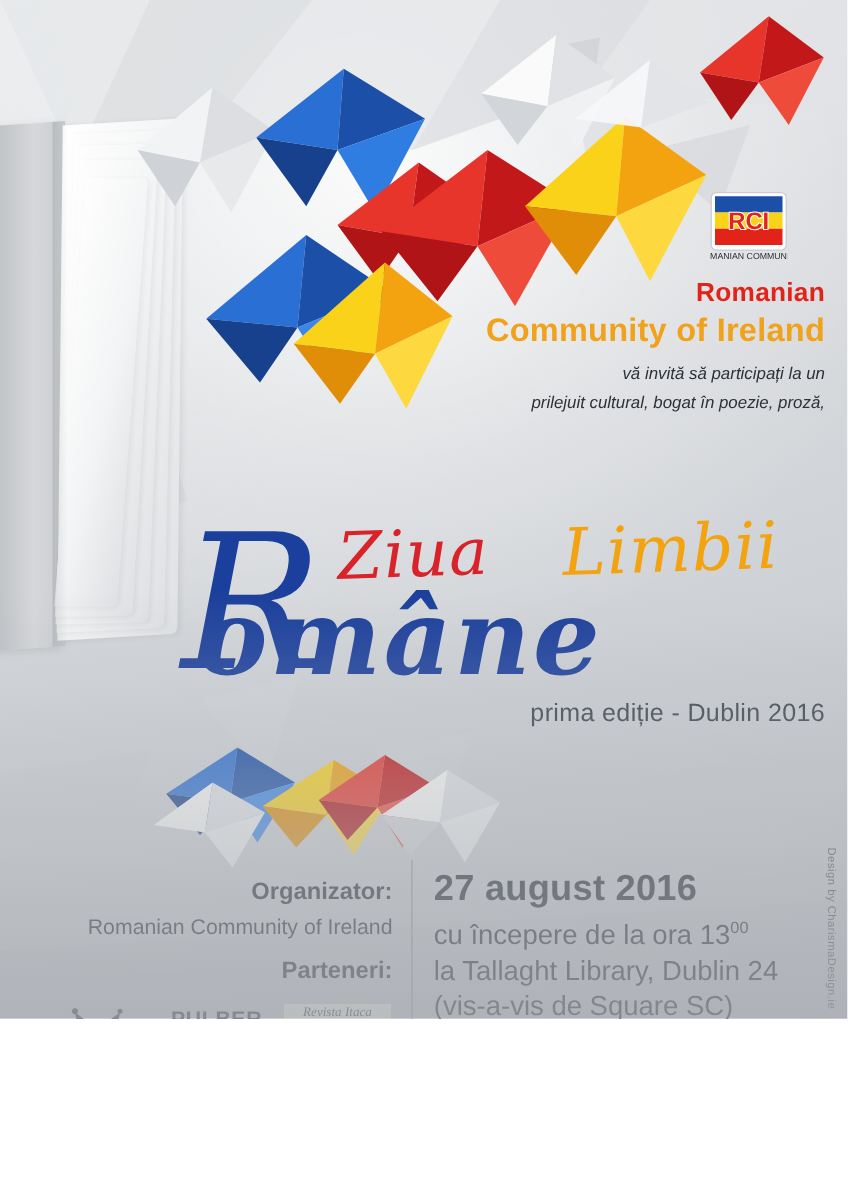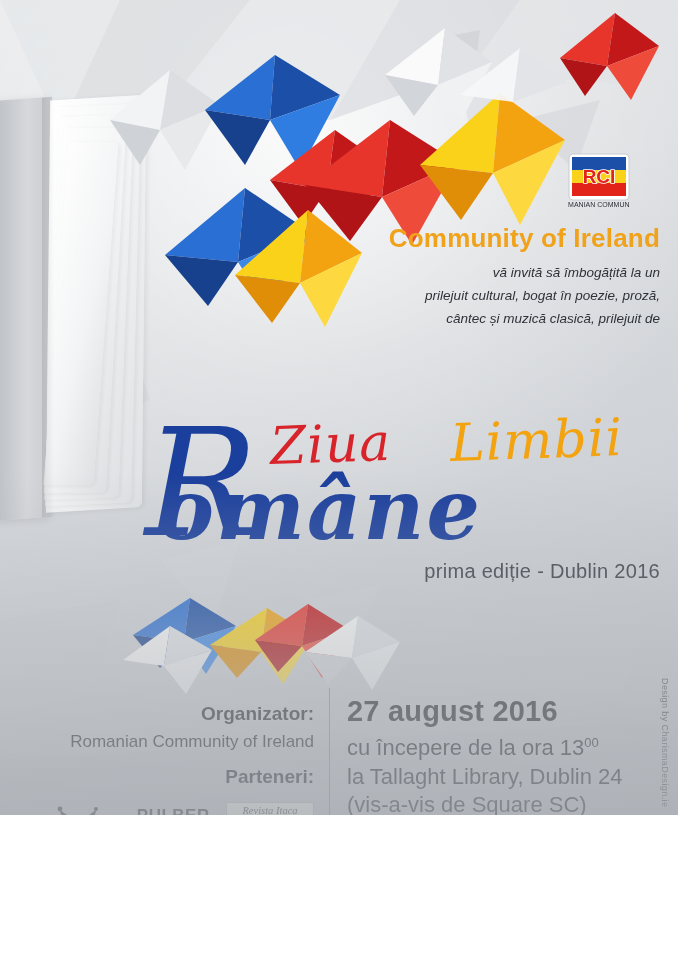--- a/index.html
+++ b/index.html
@@ -489,25 +489,25 @@
   <svg class="rci-logo" viewBox="0 0 62 58">
     <rect x="1" y="1" width="60" height="46" rx="4" fill="#ffffff" stroke="#c9ccd0"></rect>
     <rect x="4" y="4" width="54" height="13" fill="#1b4fa8"></rect>
     <rect x="4" y="17" width="54" height="13" fill="#fbd21a"></rect>
     <rect x="4" y="30" width="54" height="13" fill="#e2231a"></rect>
     <text x="31" y="30" font-family="Liberation Sans, sans-serif" font-size="19" font-weight="bold" fill="#e2231a" text-anchor="middle" stroke="#ffffff" stroke-width="1.6" paint-order="stroke">RCI</text>
     <text x="31" y="54" font-family="Liberation Sans, sans-serif" font-size="7" fill="#2a2f35" text-anchor="middle">ROMANIAN COMMUNITY</text>
   </svg>
 
   <div class="header-block">
+    <div class="l1">Romanian</div>
     <div class="l2">Community of Ireland</div>
     <div class="sub">
-      <div>vă invită să îmbogățită la un</div>
+      <div>vă invită să participați la un</div>
       <div>prilejuit cultural, bogat în poezie, proză,</div>
-      <div>cântec și muzică clasică, prilejuit de</div>
     </div>
   </div>
 
   <div class="title-wrap">
     <div class="bigR">R</div>
     <div class="ziua">Ziua</div>
     <div class="limbii">Limbii</div>
     <div class="romane">omâne</div>
   </div>
   <div class="edition">prima ediție -  Dublin 2016</div>

